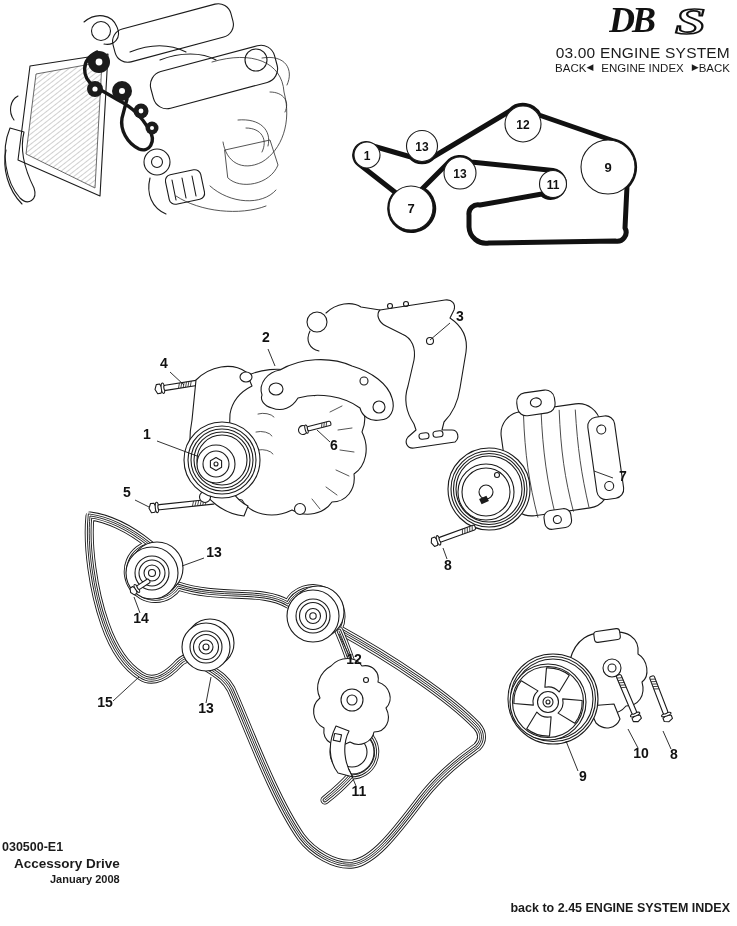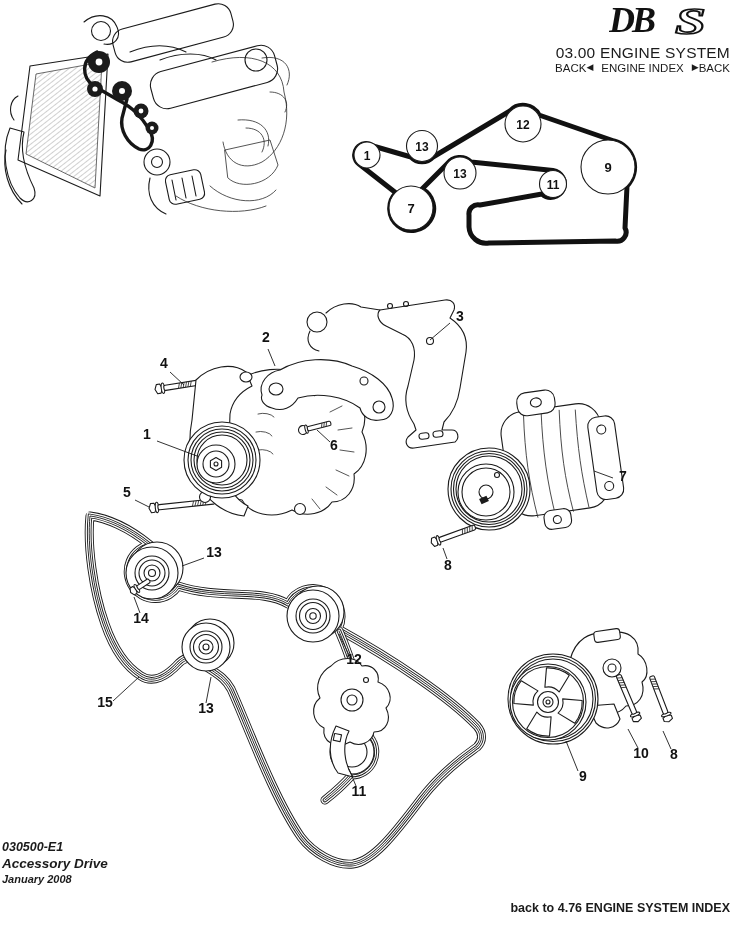--- a/index.html
+++ b/index.html
@@ -14,24 +14,24 @@
     letter-spacing:0.2px;
   }
   .hdr-nav {
     position:absolute; top:62px; right:7px; font-size:11.5px; font-weight:normal;
     display:flex; gap:0; align-items:center;
   }
   .hdr-nav .navlink { cursor:pointer; }
   .hdr-nav .sep { width:8px; }
   .hdr-nav .arr { font-size:9px; position:relative; top:-1px; }
   .logo { position:absolute; top:1px; right:4px; }
-  .ftr-left { position:absolute; left:2px; top:840px; line-height:1.25;font-style:italic; }
+  .ftr-left { position:absolute; left:2px; top:840px; line-height:1.25; }
   .ftr-num   { font-size:12.5px; font-weight:bold; }
   .ftr-title { font-size:13.5px; font-weight:bold;text-align:right; }
-  .ftr-date  { font-size:11px; font-weight:bold; }
+  .ftr-date  { font-size:11px; font-weight:bold;margin-left:48px; }
   .ftr-right {
     position:absolute; right:7px; top:901px; font-size:12.5px; font-weight:bold;
     cursor:pointer;
   }
   
   .ln { fill:none; stroke:#1b1b1b; stroke-width:1.1; stroke-linecap:round; stroke-linejoin:round; }
   .lt { fill:none; stroke:#2a2a2a; stroke-width:0.8; stroke-linecap:round; stroke-linejoin:round; }
   .fw { fill:#ffffff; stroke:#1b1b1b; stroke-width:1.1; stroke-linejoin:round; }
   .fd { fill:#1b1b1b; stroke:none; }
   .belt { fill:none; stroke:#111111; stroke-width:5; stroke-linecap:round; stroke-linejoin:round; }
@@ -402,15 +402,15 @@
     <span class="arr">▶</span>
     <span class="navlink">BACK</span>
   </div>
 
   <div class="ftr-left">
     <div class="ftr-num">030500-E1</div>
     <div class="ftr-title">Accessory Drive</div>
     <div class="ftr-date">January 2008</div>
   </div>
 
-  <div class="ftr-right">back to 4.76 ENGINE SYSTEM INDEX</div>
+  <div class="ftr-right">back to 2.45 ENGINE SYSTEM INDEX</div>
 
 </div>
 
 </body></html>

